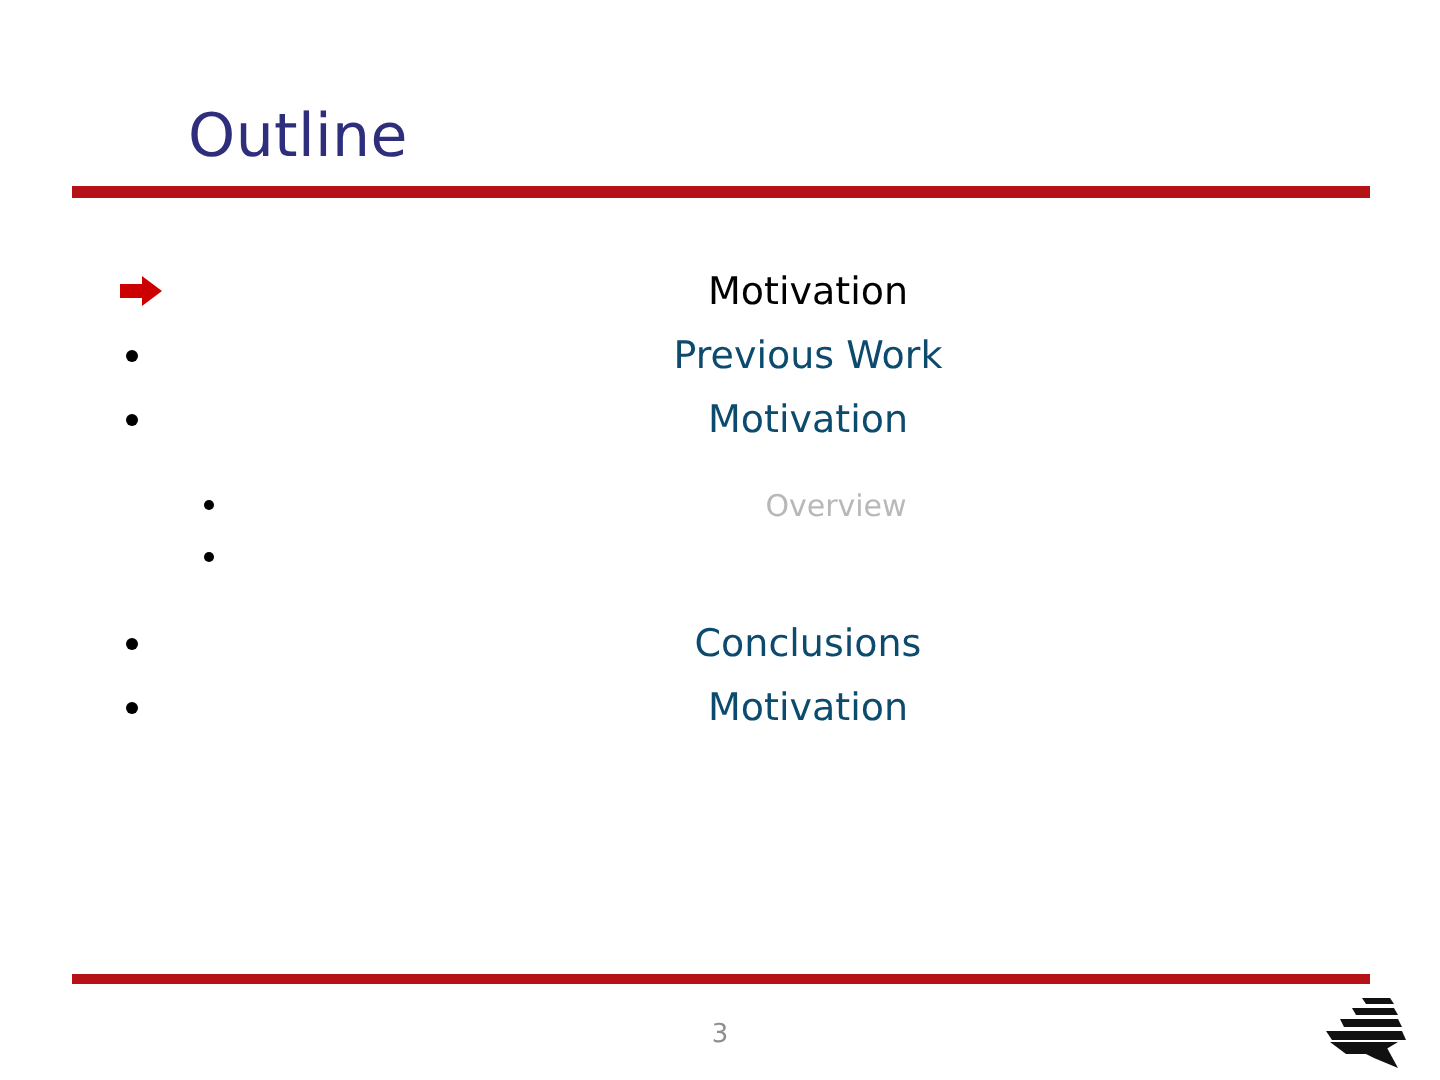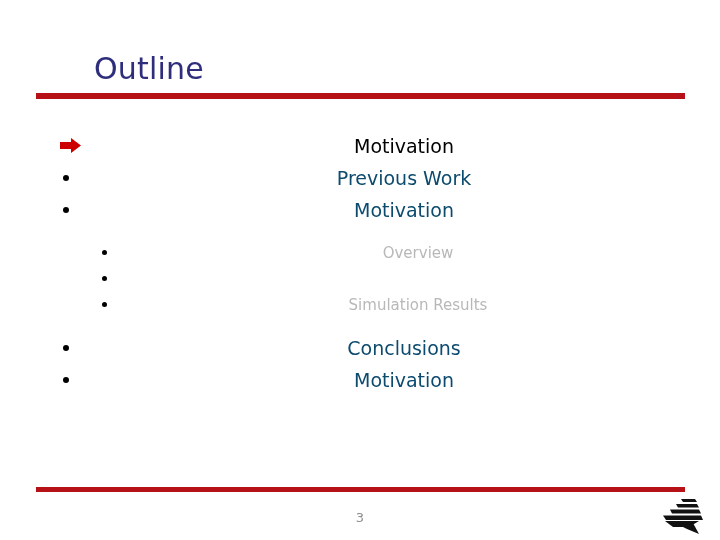--- a/index.html
+++ b/index.html
@@ -170,24 +170,20 @@
     <div class="item level-2 gap-before">
       <span class="marker marker-dot-2"></span>
       <span>Overview</span>
     </div>
 
 
     <div class="item level-2">
       <span class="marker marker-dot-2"></span>
     </div>
 
-    <div class="item level-2">
-      <span class="marker marker-dot-2"></span>
-      <span>Simulation Results</span>
-    </div>
 
     <div class="item level-1 gap-before">
       <span class="marker marker-dot-1"></span>
       <span>Conclusions</span>
     </div>
 
     <div class="item level-1">
       <span class="marker marker-dot-1"></span>
       <span>Motivation</span>
     </div>

